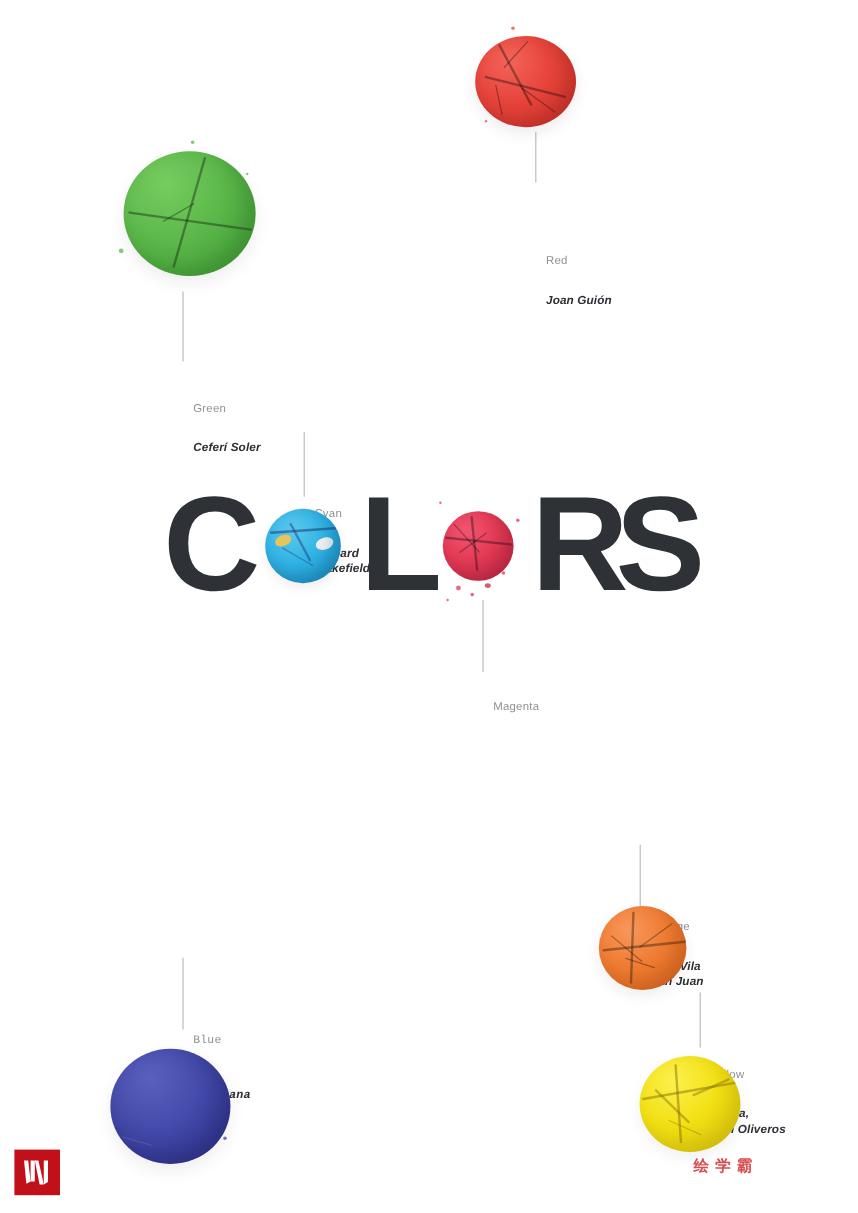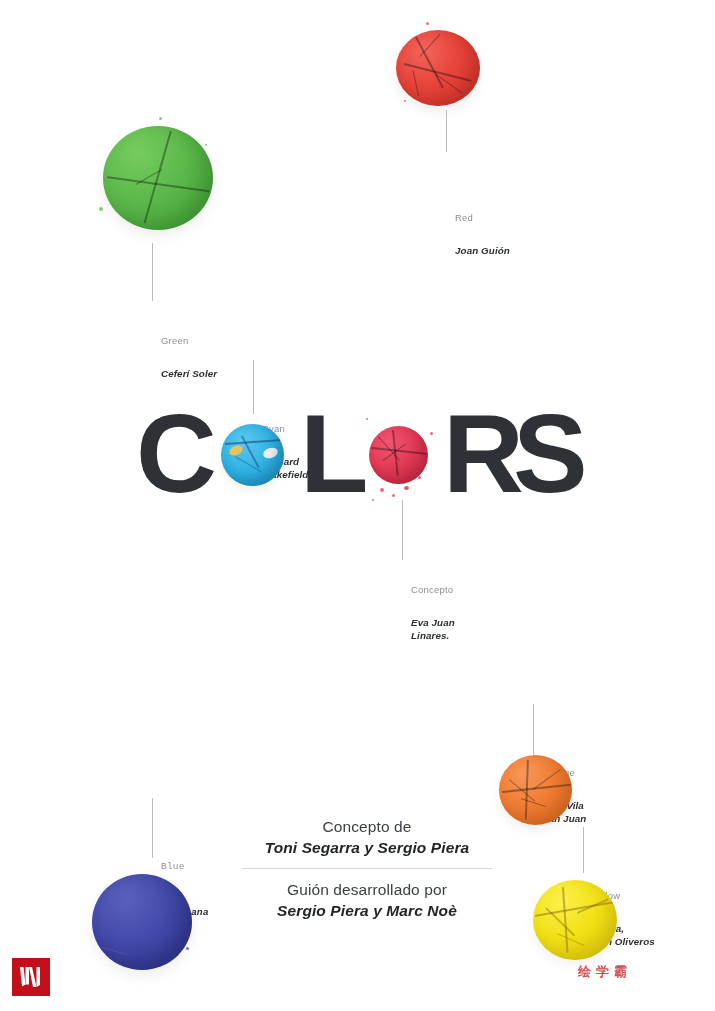--- a/index.html
+++ b/index.html
@@ -238,23 +238,21 @@
     <div class="speck" style="left:418px; top:72px; width:3px; height:3px; background:#e23a55;"></div>
     <div class="speck" style="left:372px; top:95px; width:2px; height:2px; background:#e23a55;"></div>
 
     <span class="letter" style="left:443px; top:0;">R</span>
     <span class="letter" style="left:513px; top:0;">S</span>
   </div>
 
   <div class="anno" style="left:402px; top:500px; width:130px; height:70px;">
     <div class="rule" style="height:60px;"></div>
     <div class="txt" style="padding-top:23px;">
-      <span class="color-name">Concepto</span>
-      <span class="person">Eva Juan
-Linares.</span>
+      <span class="color-name">Magenta</span>
     </div>
   </div>
 
   <div class="anno" style="left:533px; top:704px; width:130px; height:62px;">
     <div class="rule" style="height:52px;"></div>
     <div class="txt" style="padding-top:2px;">
       <span class="color-name">Orange</span>
       <span class="person">Rafa Vila
 San Juan</span>
     </div>
@@ -304,31 +302,20 @@
 
   <div class="disc" style="left:92px; top:874px; width:100px; height:96px;">
     <div class="body" style="background:
          radial-gradient(circle at 34% 26%, #5a60bd 0%, #4248a8 48%, #2f348a 100%);">
       <div class="crack" style="left:10%; top:76%; width:26px; height:1.2px; transform:rotate(16deg); background:rgba(255,255,255,.12);"></div>
     </div>
     <div class="shade" style="box-shadow: inset -8px -8px 18px rgba(15,20,80,.3), 0 6px 14px rgba(0,0,0,.07);"></div>
   </div>
   <div class="speck" style="left:186px; top:947px; width:3px; height:3px; background:#4248a8;"></div>
 
-  <div id="credits">
-    <div>
-      <div class="credit-role">Concepto de</div>
-      <div class="credit-names">Toni Segarra y Sergio Piera</div>
-    </div>
-    <div id="credit-divider"></div>
-    <div>
-      <div class="credit-role">Guión desarrollado por</div>
-      <div class="credit-names">Sergio Piera y Marc Noè</div>
-    </div>
-  </div>
 
   <div id="logo">
     <svg width="38" height="38" viewBox="0 0 38 38">
       <path d="M8 9 L11.5 9 L13.5 26.5 L10 28.5 Z" fill="#ffffff"></path>
       <path d="M13.5 9 L17 9 L17 26.5 L13.5 26.5 Z" fill="#ffffff"></path>
       <path d="M17 9 L20 9 L24.5 29 L21 29 Z" fill="#ffffff"></path>
       <path d="M24.5 9 L28 9 L28 27 L24.5 29 Z" fill="#ffffff"></path>
     </svg>
   </div>
 

